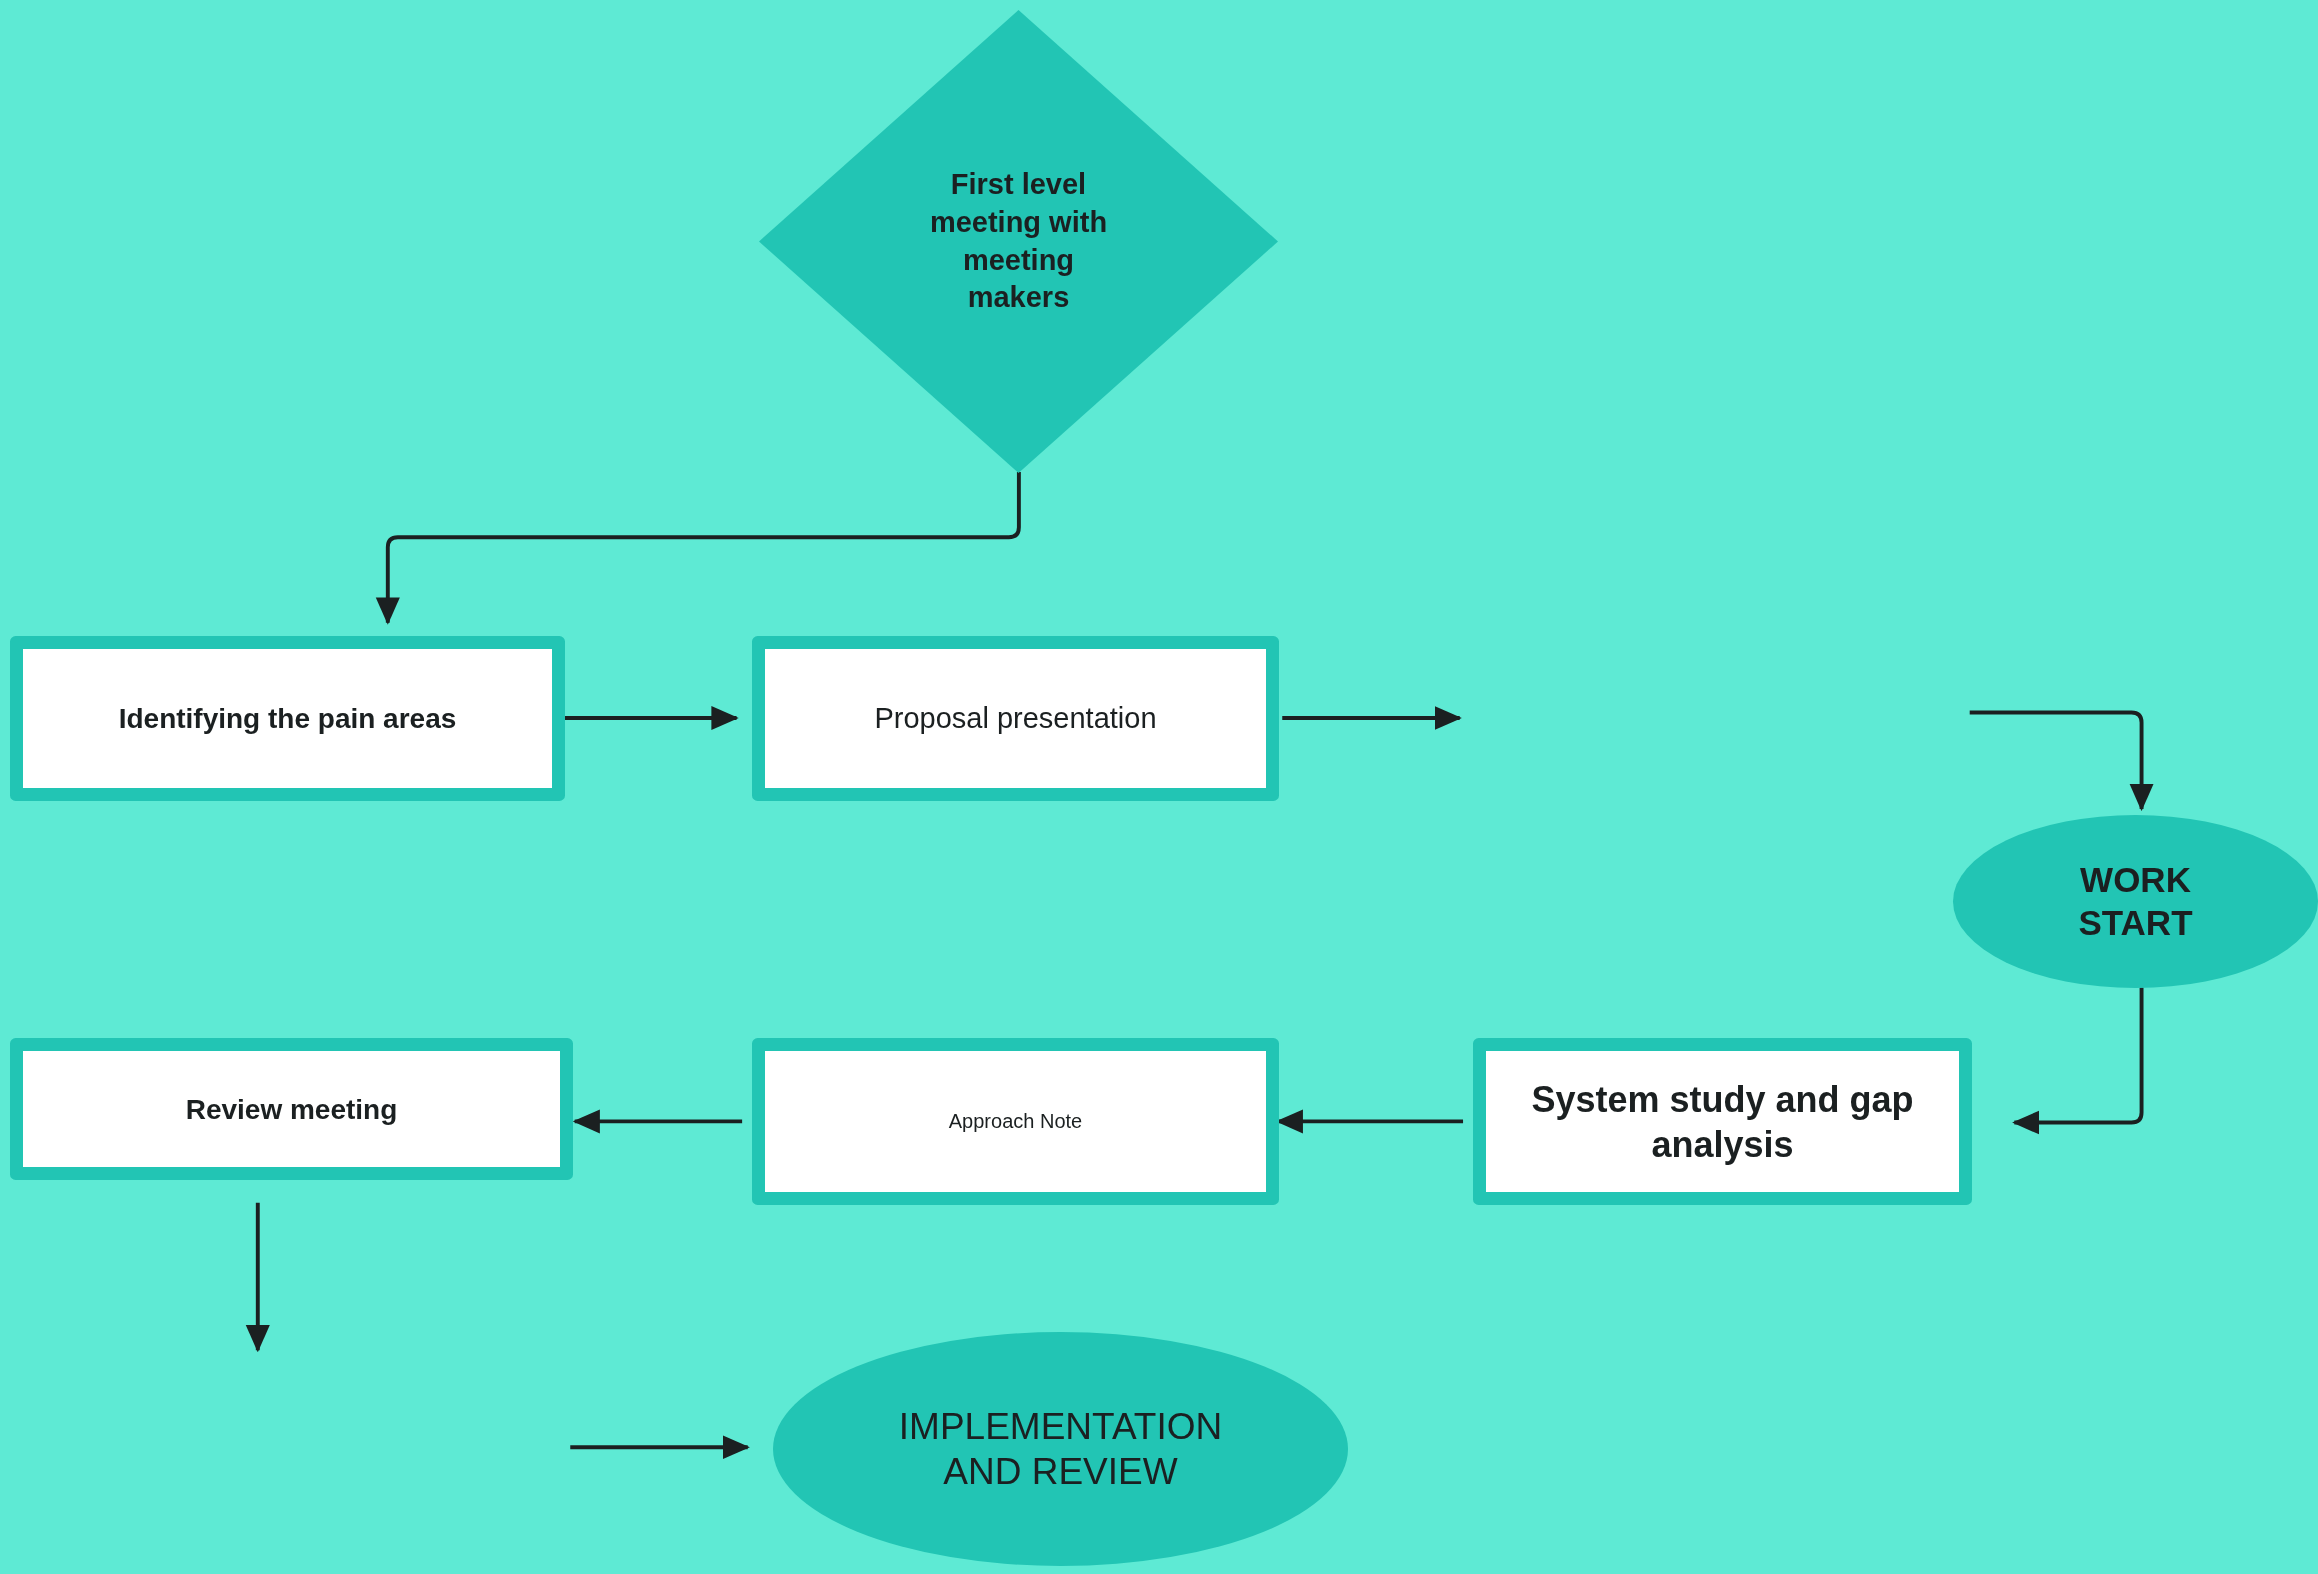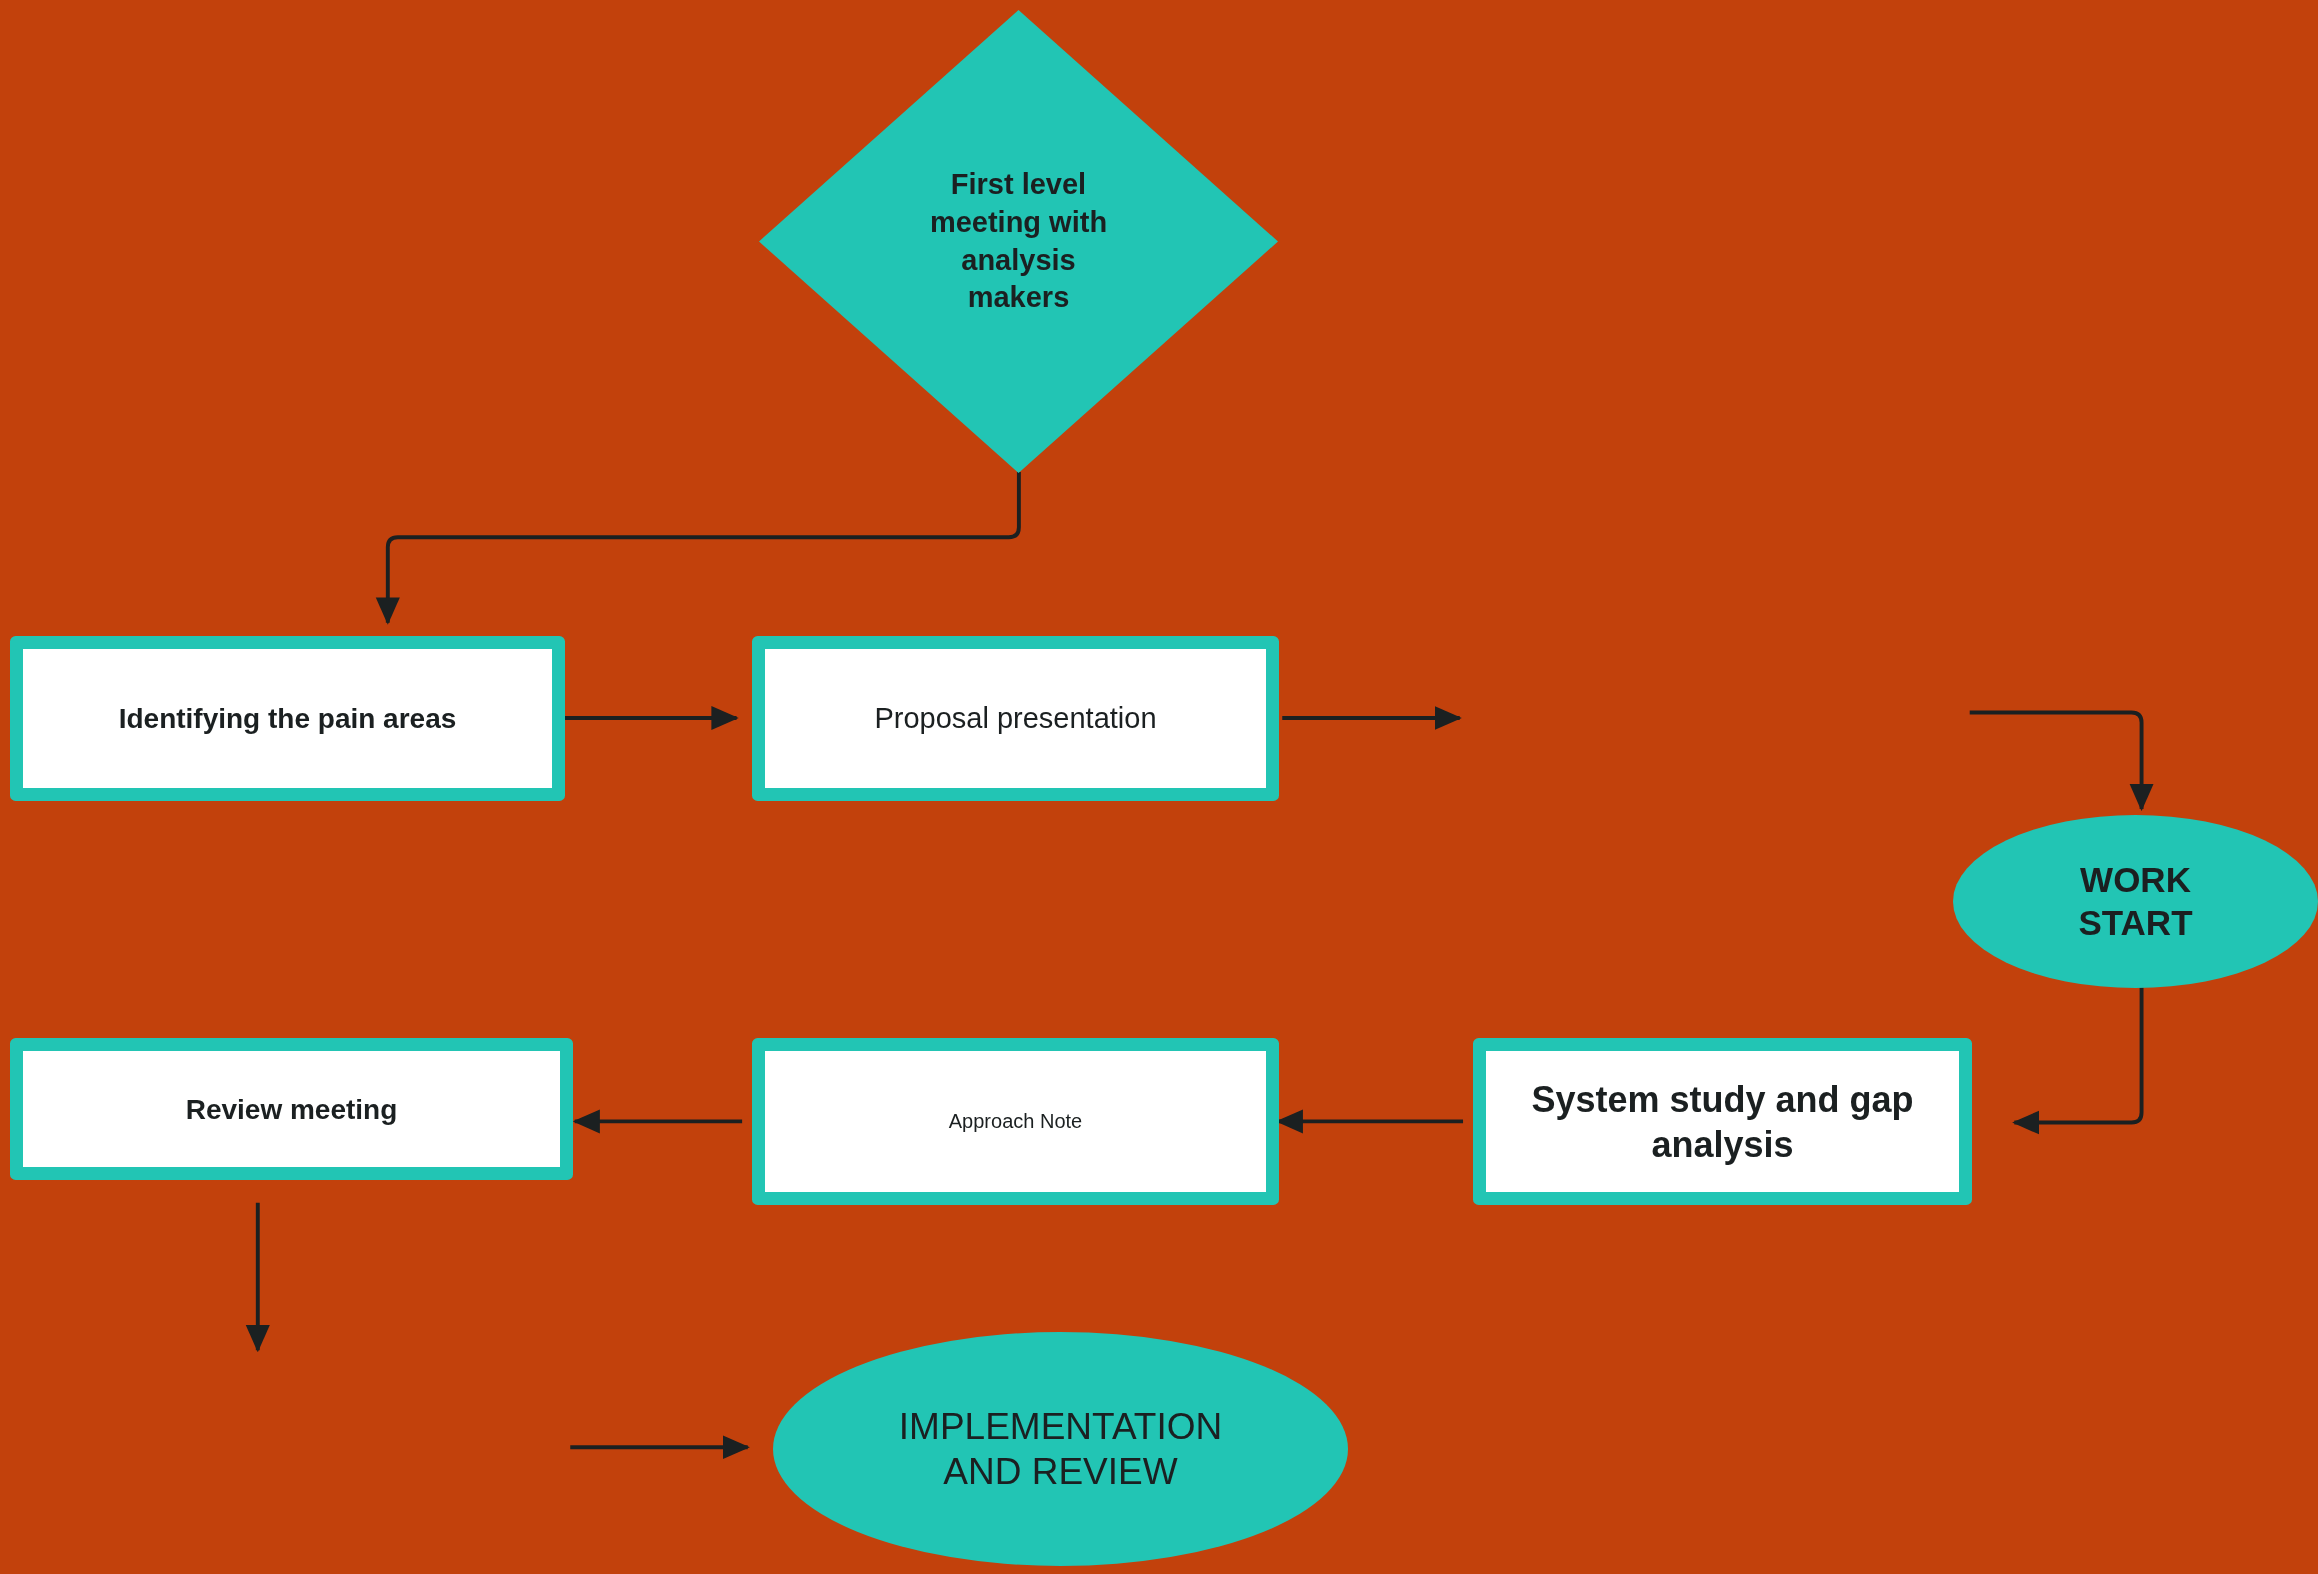--- a/index.html
+++ b/index.html
@@ -7,21 +7,21 @@
     padding: 0;
     background: #ffffff;
   }
   body {
     font-family: "Liberation Sans", sans-serif;
   }
   #canvas {
     position: relative;
     width: 2319px;
     height: 1575px;
-    background: #c2410c;
+    background: #5eead4;
     overflow: hidden;
   }
   #edges {
     position: absolute;
     left: 0;
     top: 0;
     width: 2319px;
     height: 1575px;
   }
   .node {
@@ -108,21 +108,21 @@
 
     <path d="M 1022 2594 L 1340 2594" fill="none" stroke="#1B2021" stroke-width="7" marker-end="url(#arrow)"></path>
   </svg>
 
   <div class="diamond-wrap" style="left:759px; top:10px; width:519px; height:463px;">
     <div class="diamond-shape"></div>
     <div class="diamond-text t-bold" style="font-size:29px;">
       <div>
         <div>First level</div>
         <div>meeting with</div>
-        <div>analysis</div>
+        <div>meeting</div>
         <div>makers</div>
       </div>
     </div>
   </div>
 
   <div class="node proc" style="left:10px; top:636px; width:555px; height:165px;">
     <span class="label t-bold" style="font-size:28px;">Identifying the pain areas</span>
   </div>
 
   <div class="node proc" style="left:752px; top:636px; width:527px; height:165px;">

